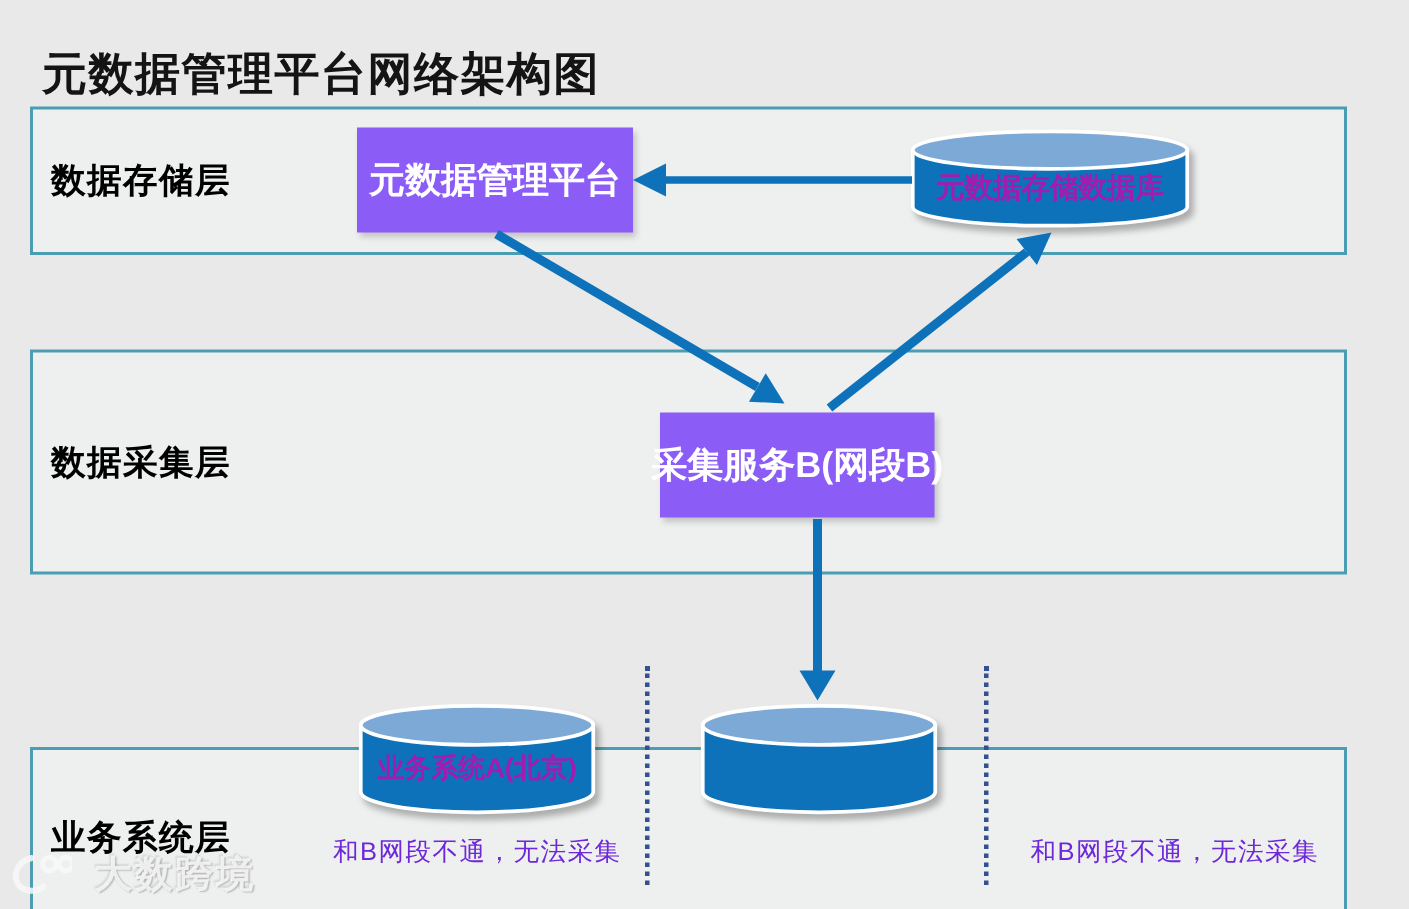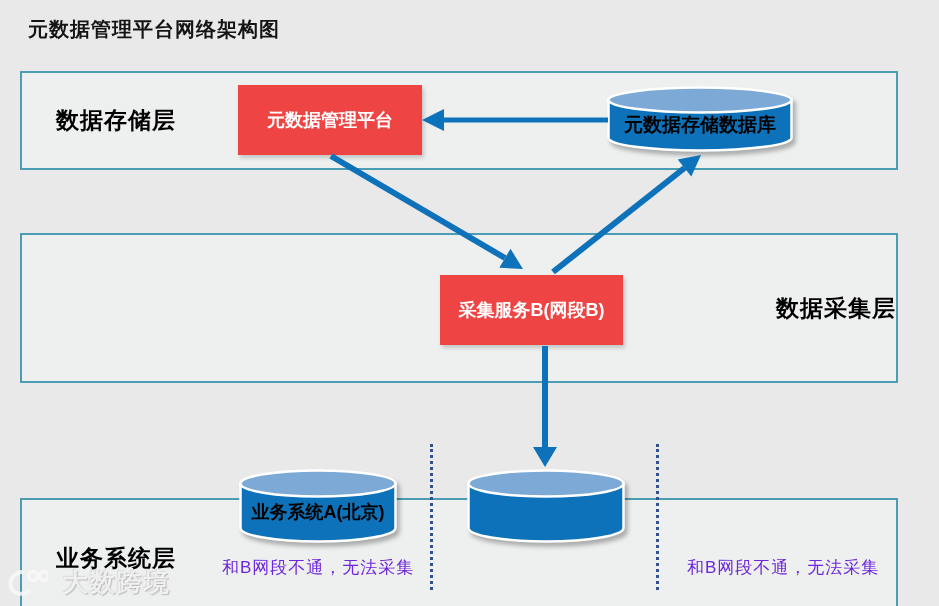--- a/index.html
+++ b/index.html
@@ -6,57 +6,57 @@
   body{
     width:939px;height:606px;
     background:#e9e9e9;
     font-family:"Liberation Sans","DejaVu Sans",sans-serif;
     position:relative;
     overflow:hidden;
   }
   .canvas{position:absolute;inset:0;width:939px;height:606px;}
 
   .page-title{
-    position:absolute;left:28px;top:16px;
-    font-size:20px;font-weight:600;color:#141414;letter-spacing:1px;
+    position:absolute;left:28px;top:29px;
+    font-size:30px;font-weight:600;color:#141414;letter-spacing:1px;
   }
 
   .layer{
     position:absolute;left:20px;width:878px;
     background:#eeefef;
     border:2px solid #4a9db2;
     box-sizing:border-box;
     display:flex;align-items:center;
   }
   .layer-1{top:71px;height:99px;}
-  .layer-2{top:233px;height:150px;justify-content:flex-end;}
+  .layer-2{top:233px;height:150px;}
   .layer-3{top:450px;height:120px;margin-top:48px;}
   .layer-label{
-    padding-left:34px;
+    padding-left:12px;
     font-size:23px;font-weight:bold;color:#000;letter-spacing:1px;
     white-space:nowrap;
   }
 
   .node-box{
     position:absolute;
-    background:#ef4444;
-    color:#fff;font-weight:bold;font-size:18px;
+    background:#8b5cf6;
+    color:#fff;font-weight:bold;font-size:24px;
     display:flex;align-items:center;justify-content:center;
     text-align:center;white-space:nowrap;
     box-shadow:2px 3px 4px rgba(0,0,0,0.18);
   }
   .box-mgmt{left:238px;top:85px;width:184px;height:70px;}
   .box-collect{left:440px;top:275px;width:183px;height:70px;}
 
   .cyl{position:absolute;}
   .cyl svg{position:absolute;left:0;top:0;filter:drop-shadow(3px 4px 2px rgba(0,0,0,0.28));}
   .cyl-label{
     position:absolute;left:0;right:0;
     display:flex;align-items:center;justify-content:center;
-    color:#000000;font-weight:bold;white-space:nowrap;
+    color:#a21caf;font-weight:bold;white-space:nowrap;
   }
   .cyl-db{left:606px;top:86px;width:188px;height:68px;}
   .cyl-db .cyl-label{top:14px;bottom:4px;font-size:19px;}
   .cyl-biz{width:160px;height:76px;}
   .cyl-biz .cyl-label{top:15px;bottom:6px;font-size:18px;}
   .cyl-a{left:238px;top:469px;}
   .cyl-b{left:466px;top:469px;}
   .cyl-c{left:686px;top:469px;}
 
   .divider{

